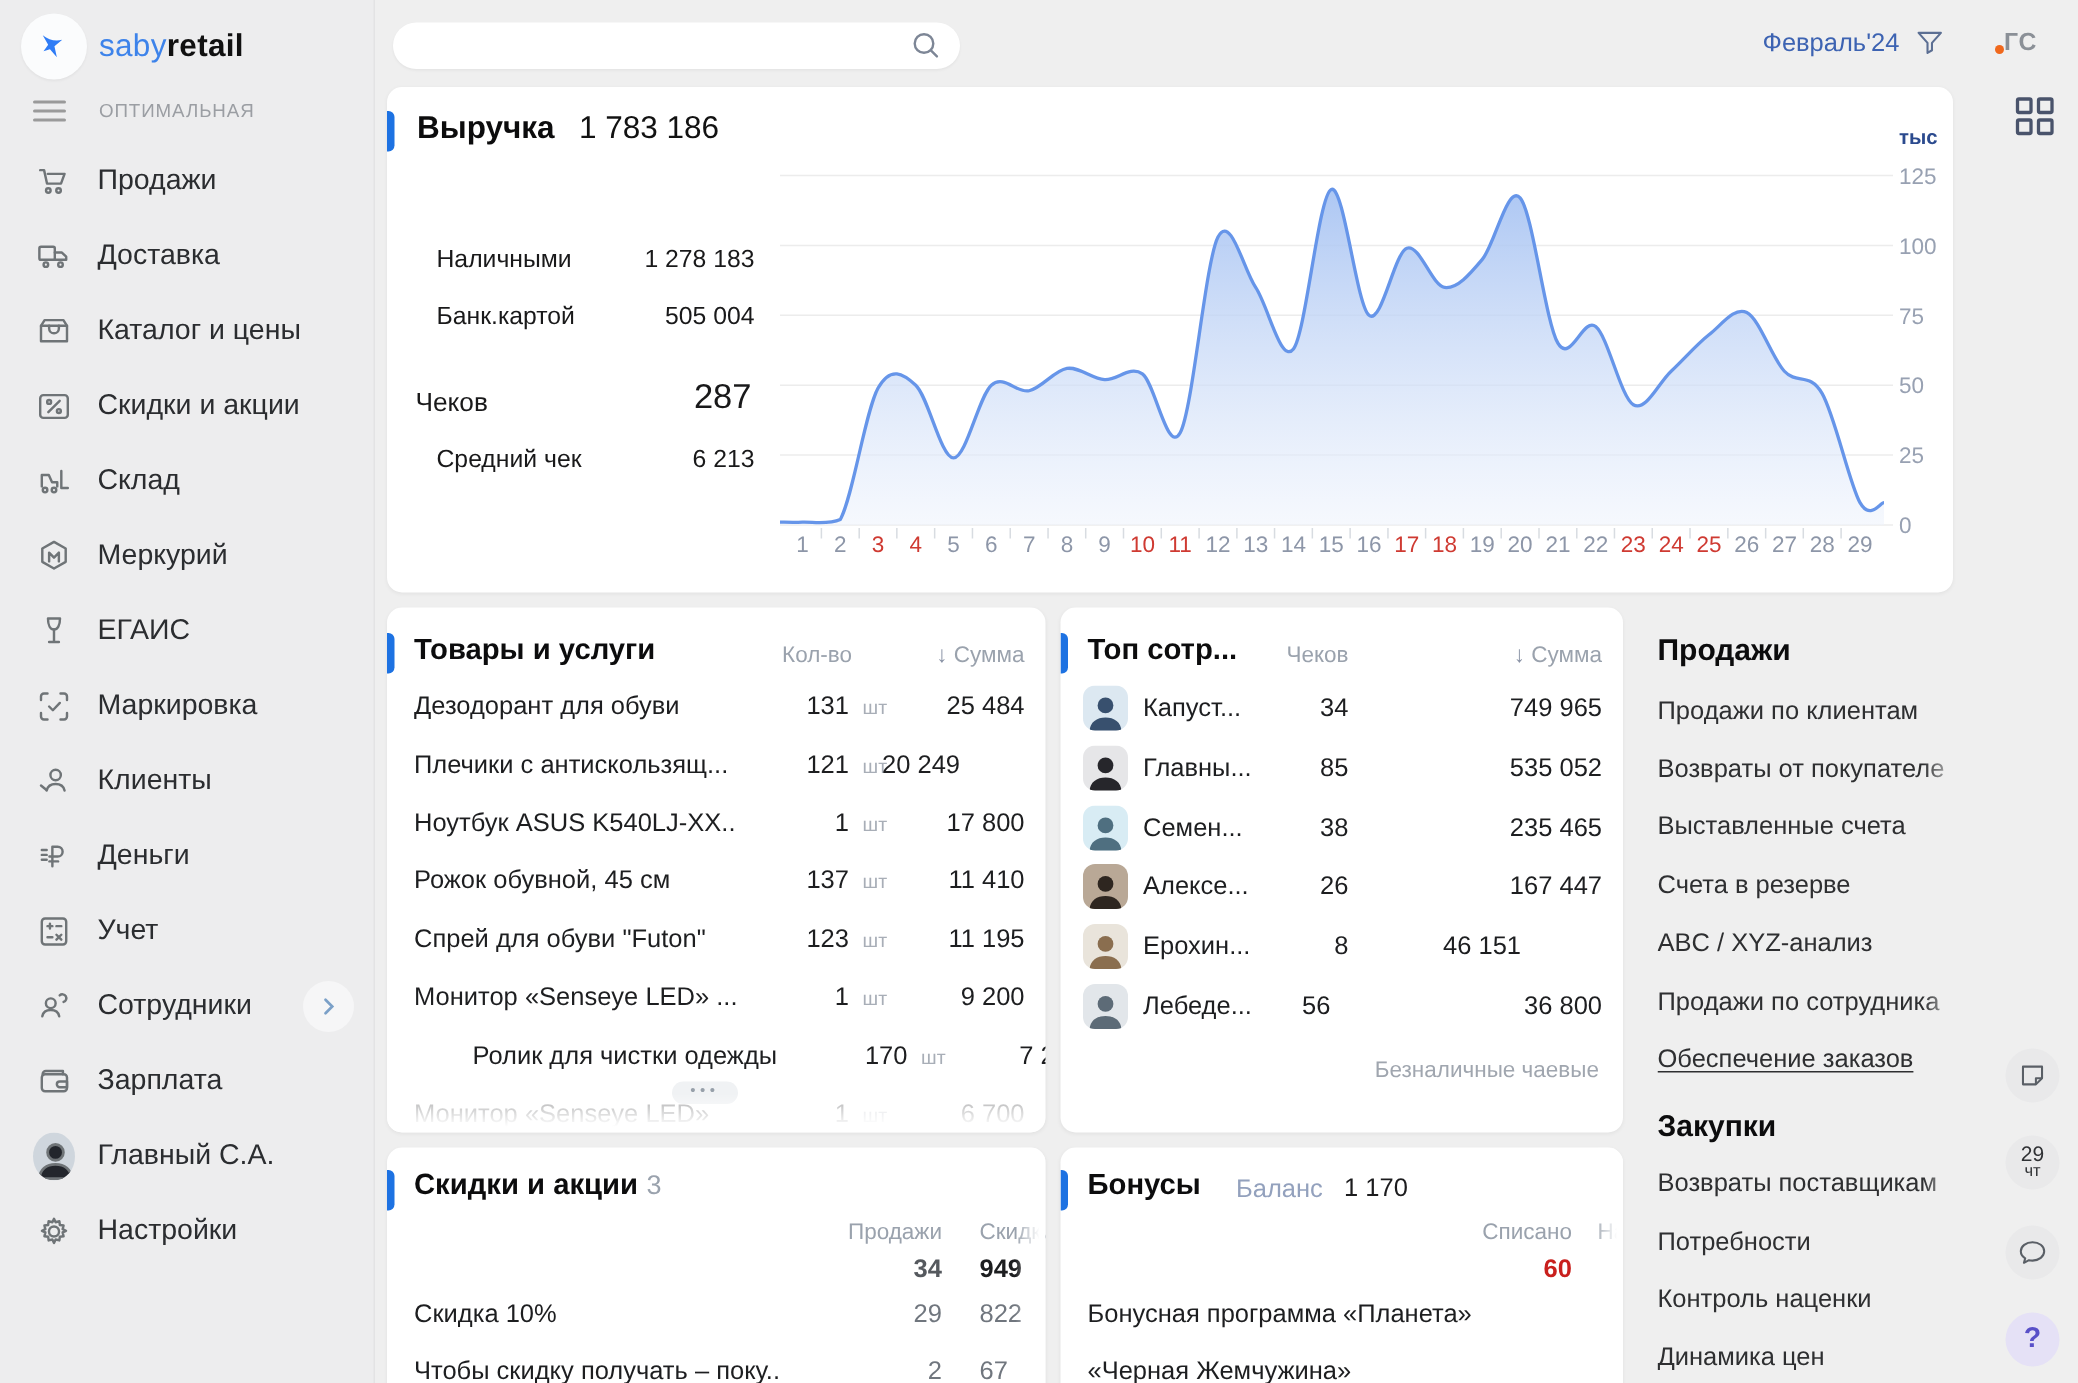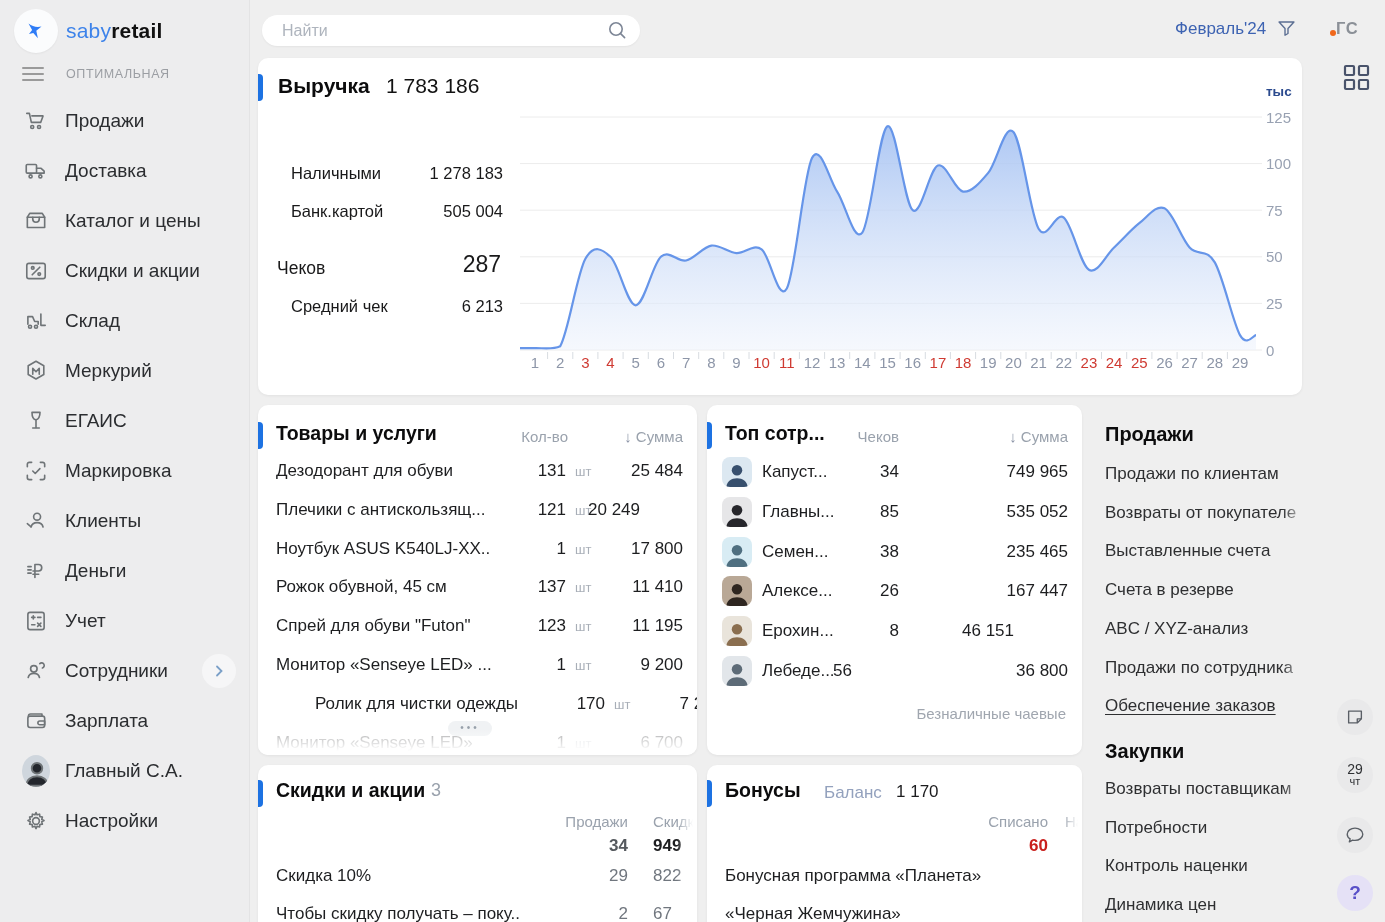--- a/index.html
+++ b/index.html
@@ -262,21 +262,20 @@
             <circle cx="12" cy="12" r="3.1"></circle>
             <path d="M12 4.2l1 2.1 2.3-.6 .3 2.3 2.3.3-.6 2.3 2.1 1-2.1 1 .6 2.3-2.3.3-.3 2.3-2.3-.6-1 2.1-1-2.1-2.3.6-.3-2.3-2.3-.3.6-2.3-2.1-1 2.1-1-.6-2.3 2.3-.3 .3-2.3 2.3.6z"></path>
           </svg>
         </span>
         <span class="side-label">Настройки</span>
       </div>
     </div>
 </div>
 
 <div class="search-pill">
-  <input placeholder="Найти" style="">
   <span class="search-icon">
     <svg width="21" height="21" viewBox="0 0 21 21">
         <circle cx="9" cy="9" r="6.2" stroke="#7d8696" stroke-width="1.6" fill="none"></circle>
         <path d="M13.6 13.6l4 4" stroke="#7d8696" stroke-width="1.6" stroke-linecap="round"></path>
       </svg>
   </span>
 </div>
 <div class="period-row">
   <span class="period-label">Февраль'24</span>
   <span class="funnel">
@@ -518,21 +517,21 @@
       </div>
       <div style="position:absolute;left:0;top:251px;width:375px;height:36px;">
         <div class="emp-avatar" style="top:0">
           <div style="width:100%;height:100%;background:#e2e6ea"></div>
           <svg width="30" height="30" viewBox="0 0 24 24">
             <circle cx="12" cy="9" r="4.2" fill="#5d6b77"></circle>
             <path d="M3.5 23c0-5 3.8-7.6 8.5-7.6s8.5 2.6 8.5 7.6z" fill="#5d6b77"></path>
           </svg>
         </div>
         <div class="row-name" style="left:55px;top:5px;max-width:100px">Лебеде...</div>
-        <div class="num" style="position:absolute;left:126px;top:5px;width:82px;text-align:left">56</div>
+        <div class="num" style="position:absolute;left:98px;top:5px;width:82px;text-align:right">56</div>
         <div class="num" style="position:absolute;left:255px;top:5px;width:106px;text-align:right">36 800</div>
       </div>
     </div>
   <div class="foot-link" style="right:16px;top:300px">Безналичные чаевые</div>
 </div>
 
 <div class="nav-col">
   <div class="nav-head" style="top:423px">Продажи</div>
   <div id="nav-sales-links">
       <div class="nav-link fade" style="top:464px">Продажи по клиентам</div>

